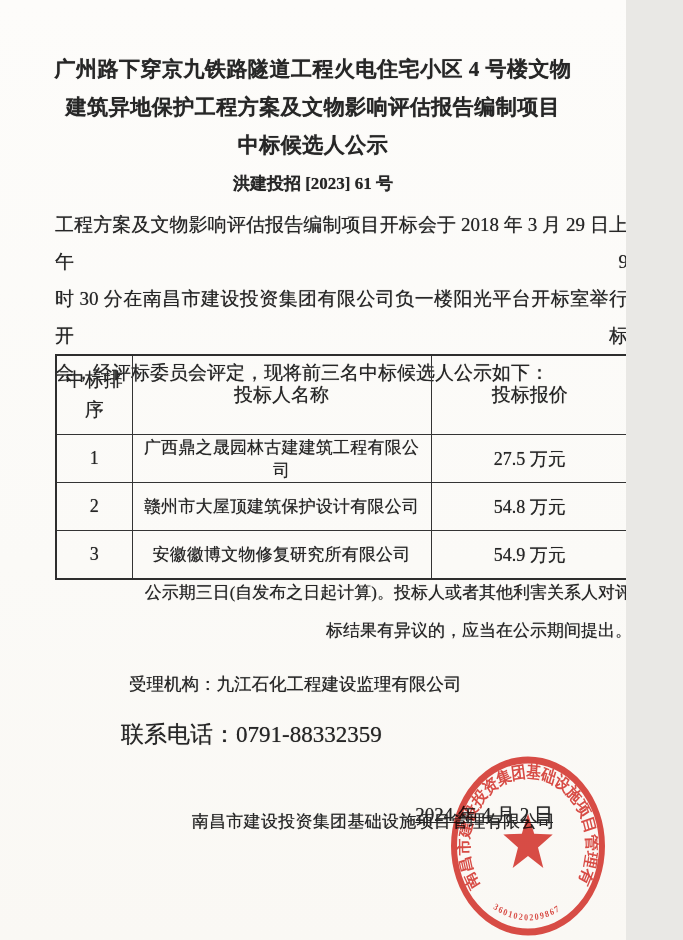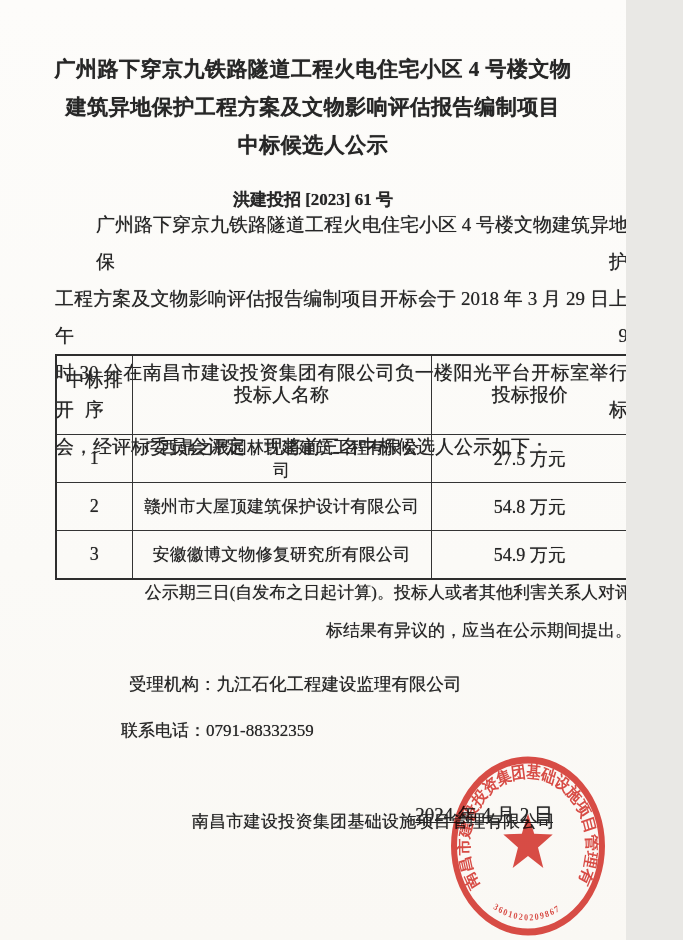--- a/index.html
+++ b/index.html
@@ -18,21 +18,21 @@
   .ink { text-shadow: 0 0 0.7px rgba(45,45,45,0.75); }
 
   .title {
     position: absolute; top: 50px; left: 0; right: 0;
     text-align: center;
     font-size: 21px; font-weight: bold;
     line-height: 38px;
     letter-spacing: 0.5px;
   }
   .docno {
-    position: absolute; top: 188px; left: 0; right: 0;
+    position: absolute; top: 172px; left: 0; right: 0;
     text-align: center;
     font-size: 17px; font-weight: bold; line-height: 24px;
   }
   .opening {
     position: absolute; top: 206px; left: 55px; width: 573px;
     font-size: 19px; line-height: 37px;
   }
   .opening .line { white-space: nowrap; }
   .opening .jline { text-align: justify; text-align-last: justify; white-space: normal; }
   .opening .indent { padding-left: 41px; }
@@ -57,21 +57,21 @@
   td.rank { font-size: 18px; }
   td.bidder { font-size: 17px; font-weight: normal; letter-spacing: 0.2px; }
   td.price { font-size: 18px; }
 
   .notice {
     position: absolute; top: 574px; left: 97px; width: 535px;
     font-size: 17px; line-height: 38px; text-align: right;
   }
   .notice .indent { padding-left: 36px; }
   .agency { position: absolute; top: 672px; left: 129px; font-size: 17.5px; }
-  .phone  { position: absolute; top: 719px; left: 121px; font-size: 17px; }
+  .phone  { position: absolute; top: 719px; left: 121px; font-size: 23px; }
   .issuer { position: absolute; top: 810px; right: 71px; font-size: 17px; letter-spacing: 0.3px; }
   .date   { position: absolute; top: 802px; right: 73px; font-size: 19px; text-decoration: underline; }
 
   .stamp {
     position: absolute; left: 448px; top: 753px;
     width: 160px; height: 186px;
     mix-blend-mode: multiply;
     opacity: 0.88;
     filter: blur(0.4px);
     pointer-events: none;
@@ -85,21 +85,20 @@
 
   <div class="title ink">
     <div>广州路下穿京九铁路隧道工程火电住宅小区 4 号楼文物</div>
     <div>建筑异地保护工程方案及文物影响评估报告编制项目</div>
     <div>中标候选人公示</div>
   </div>
 
   <div class="docno ink">洪建投招 [2023] 61 号</div>
 
   <div class="opening ink">
-    <div class="line jline indent">广州路下穿京九铁路隧道工程火电住宅小区 4 号楼文物建筑异地保护</div>
     <div class="line jline">工程方案及文物影响评估报告编制项目开标会于 2018 年 3 月 29 日上午 9</div>
     <div class="line jline">时 30 分在南昌市建设投资集团有限公司负一楼阳光平台开标室举行开标</div>
     <div class="line">会，经评标委员会评定，现将前三名中标候选人公示如下：</div>
   </div>
 
   <table class="bids ink">
     <colgroup>
         <col class="c1">
         <col class="c2">
         <col class="c3">

